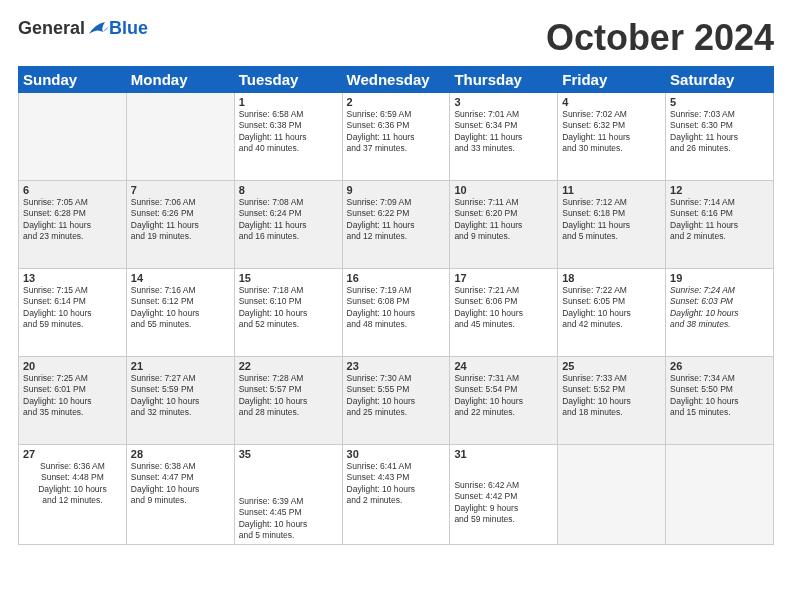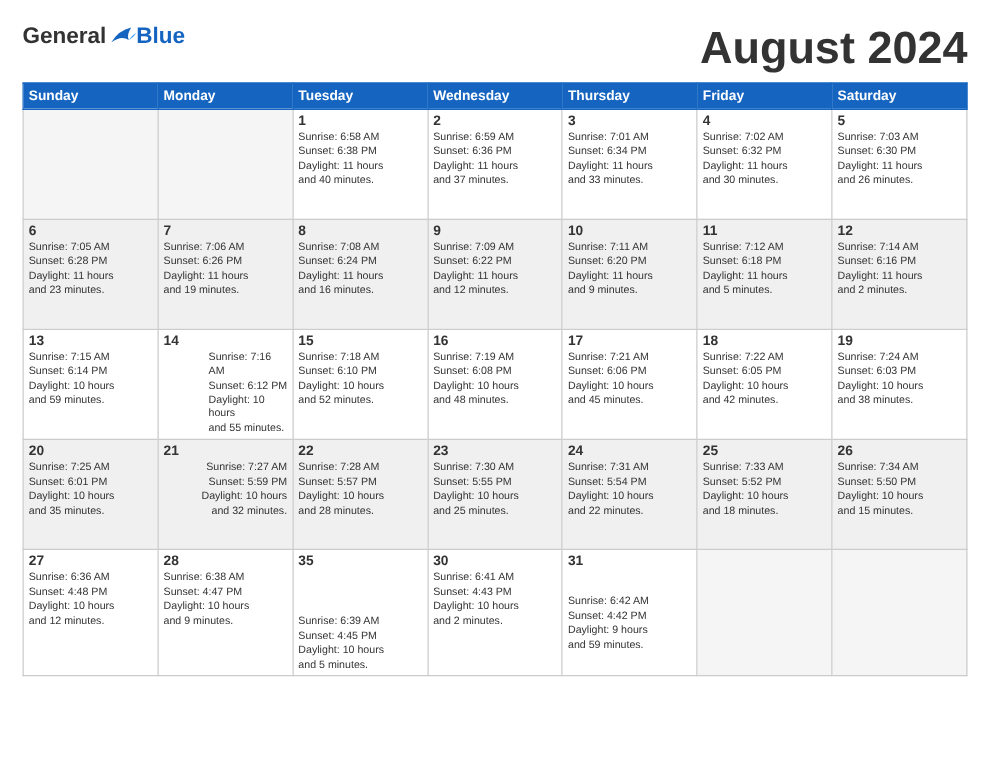--- a/index.html
+++ b/index.html
@@ -58,21 +58,21 @@
     .calendar {
       flex: 1;
       border: 1px solid #ccc;
       border-collapse: collapse;
       width: 100%;
       table-layout: fixed;
     }
     .calendar th {
       background: #1565c0;
       color: #fff;
-      font-size: 11px;
+      font-size: 15px;
       font-weight: bold;
       padding: 4px 4px;
       border: 1px solid #1565c0;
       text-align: left;
     }
     .calendar td {
       border: 1px solid #ccc;
       vertical-align: top;
       padding: 3px 4px;
       font-size: 9px;
@@ -106,21 +106,21 @@
       <div class="logo-text">
         <span class="logo-general">General</span>
         <svg class="logo-bird" viewBox="0 0 22 18" xmlns="http://www.w3.org/2000/svg">
           <path d="M2 14 Q8 4 18 2 Q14 8 16 12 Q10 8 2 14Z" fill="#1565c0"></path>
           <path d="M16 12 Q20 10 22 6 Q18 9 16 12Z" fill="#42a5f5"></path>
         </svg>
         <span class="logo-blue">Blue</span>
       </div>
     </div>
     <div class="title-block">
-      <div class="month-title">August 2024</div>
+      <div class="month-title">October 2024</div>
     </div>
   </div>
 
   <table class="calendar">
     <thead>
       <tr>
       <th>Sunday</th>
           <th>Monday</th>
           <th>Tuesday</th>
           <th>Wednesday</th>
@@ -223,21 +223,21 @@
         <tr>
           <td>
             <span class="day-number">13</span>
             <div class="day-info" style="white-space: pre-line;">Sunrise: 7:15 AM
 Sunset: 6:14 PM
 Daylight: 10 hours
 and 59 minutes.</div>
           </td>
           <td>
             <span class="day-number">14</span>
-            <div class="day-info" style="white-space: pre-line; margin-left: 36px;">Sunrise: 7:16 AM
+            <div class="day-info" style="white-space: pre-line;">Sunrise: 7:16 AM
 Sunset: 6:12 PM
 Daylight: 10 hours
 and 55 minutes.</div>
           </td>
           <td>
             <span class="day-number">15</span>
             <div class="day-info" style="white-space: pre-line;">Sunrise: 7:18 AM
 Sunset: 6:10 PM
 Daylight: 10 hours
 and 52 minutes.</div>
@@ -258,37 +258,37 @@
           </td>
           <td>
             <span class="day-number">18</span>
             <div class="day-info" style="white-space: pre-line;">Sunrise: 7:22 AM
 Sunset: 6:05 PM
 Daylight: 10 hours
 and 42 minutes.</div>
           </td>
           <td>
             <span class="day-number">19</span>
-            <div class="day-info" style="white-space: pre-line;">Sunrise: 7:24 AM
+            <div class="day-info" style="white-space: pre-line; font-style: italic;">Sunrise: 7:24 AM
 Sunset: 6:03 PM
 Daylight: 10 hours
 and 38 minutes.</div>
           </td>
         </tr>
         <tr class="row-shaded">
           <td>
             <span class="day-number">20</span>
             <div class="day-info" style="white-space: pre-line;">Sunrise: 7:25 AM
 Sunset: 6:01 PM
 Daylight: 10 hours
 and 35 minutes.</div>
           </td>
           <td>
             <span class="day-number">21</span>
-            <div class="day-info" style="white-space: pre-line; text-align: right;">Sunrise: 7:27 AM
+            <div class="day-info" style="white-space: pre-line;">Sunrise: 7:27 AM
 Sunset: 5:59 PM
 Daylight: 10 hours
 and 32 minutes.</div>
           </td>
           <td>
             <span class="day-number">22</span>
             <div class="day-info" style="white-space: pre-line;">Sunrise: 7:28 AM
 Sunset: 5:57 PM
 Daylight: 10 hours
 and 28 minutes.</div>
@@ -318,21 +318,21 @@
             <span class="day-number">26</span>
             <div class="day-info" style="white-space: pre-line;">Sunrise: 7:34 AM
 Sunset: 5:50 PM
 Daylight: 10 hours
 and 15 minutes.</div>
           </td>
         </tr>
         <tr>
           <td>
             <span class="day-number">27</span>
-            <div class="day-info" style="white-space: pre-line;">Sunrise: 6:36 AM
+            <div class="day-info" style="white-space: pre-line; text-align: center;">Sunrise: 6:36 AM
 Sunset: 4:48 PM
 Daylight: 10 hours
 and 12 minutes.</div>
           </td>
           <td>
             <span class="day-number">28</span>
             <div class="day-info" style="white-space: pre-line;">Sunrise: 6:38 AM
 Sunset: 4:47 PM
 Daylight: 10 hours
 and 9 minutes.</div>

